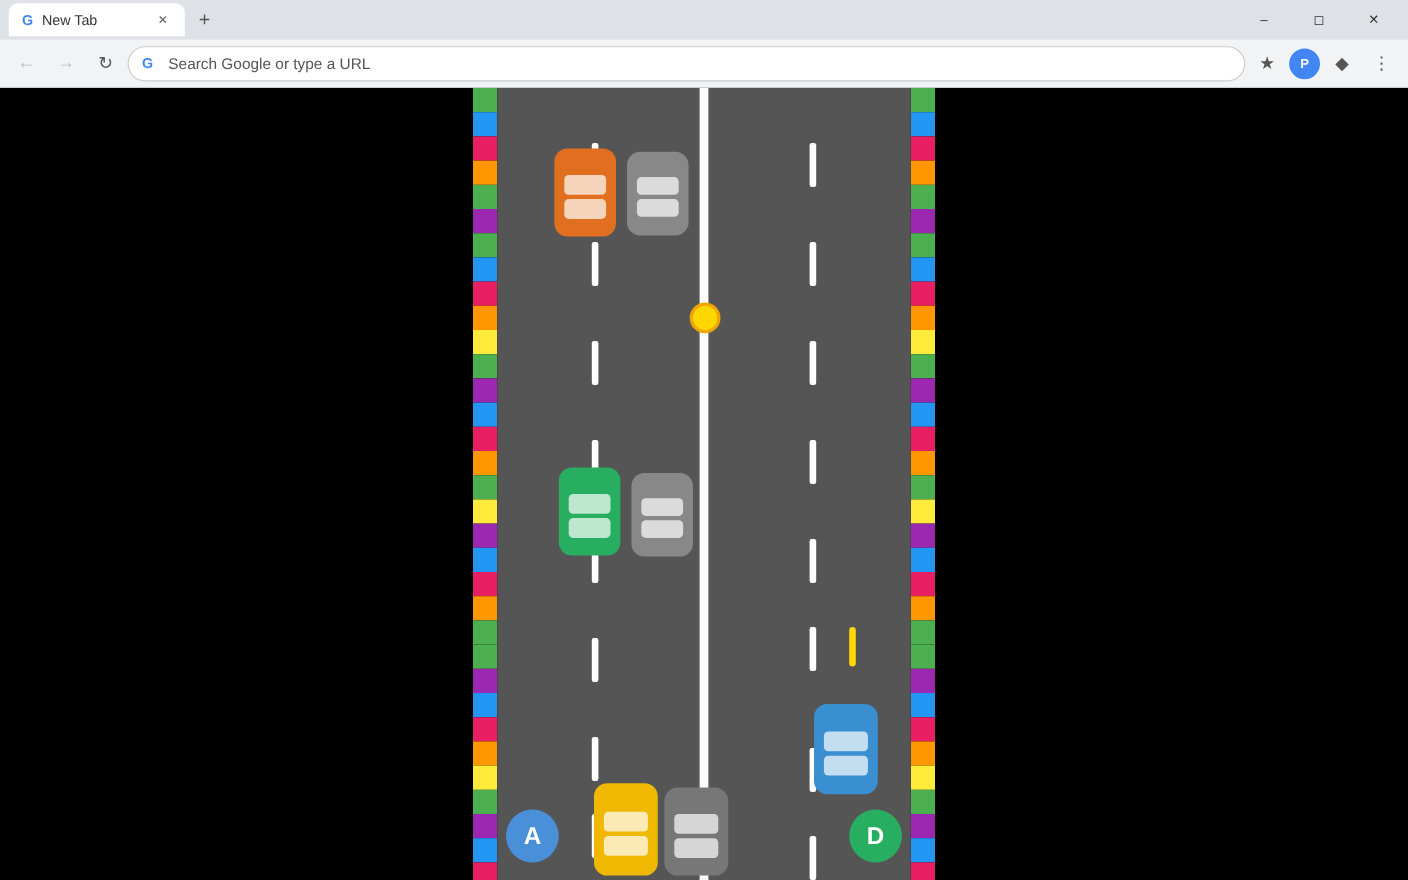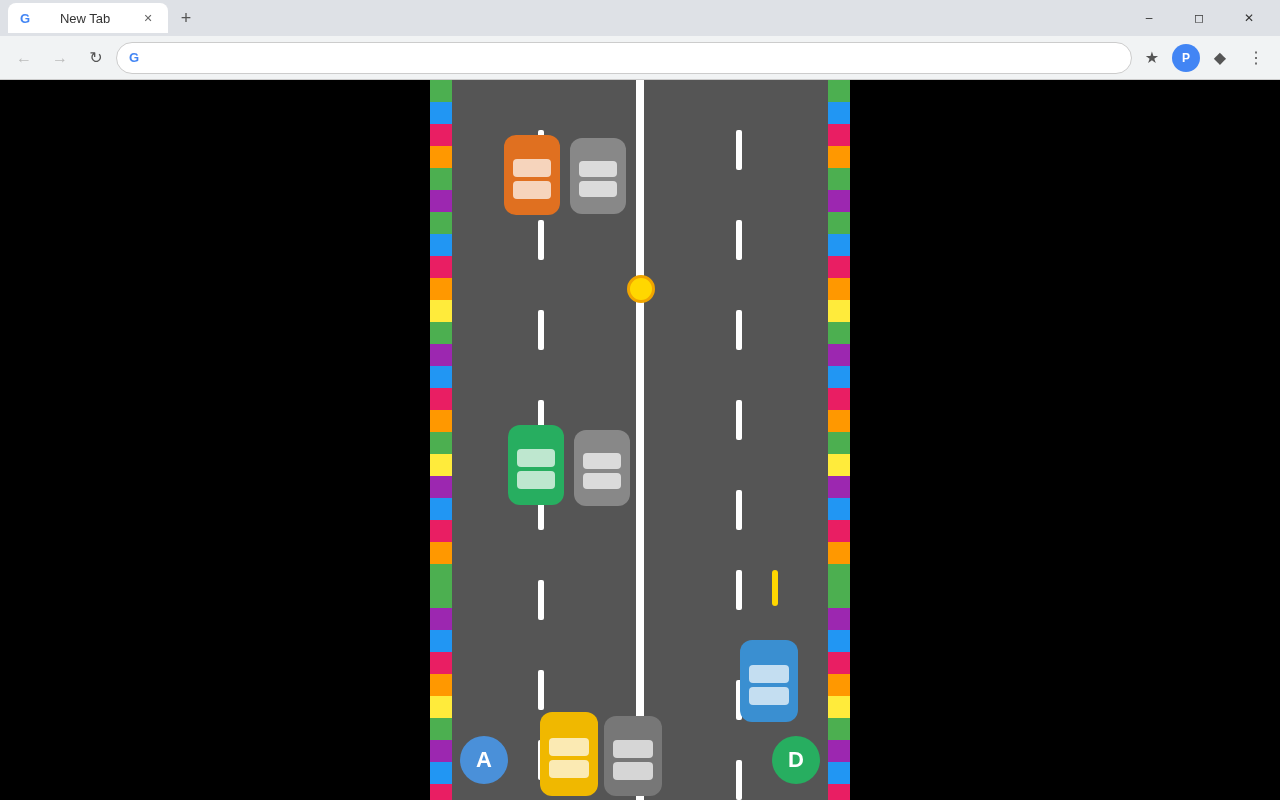--- a/index.html
+++ b/index.html
@@ -20,21 +20,21 @@
     .tab {
       display: flex;
       align-items: center;
       background: #fff;
       border-radius: 8px 8px 0 0;
       padding: 0 12px;
       height: 30px;
       gap: 8px;
       min-width: 160px;
     }
-    .tab-title { font-size: 13px; color: #333; flex: 1; text-align: center; }
+    .tab-title { font-size: 13px; color: #333; flex: 1; }
     .tab-close {
       width: 16px; height: 16px;
       border-radius: 50%;
       display: flex; align-items: center; justify-content: center;
       font-size: 11px; color: #666; cursor: pointer;
     }
     .new-tab-btn {
       width: 28px; height: 28px;
       border-radius: 50%;
       display: flex; align-items: center; justify-content: center;
@@ -239,20 +239,21 @@
       <div class="win-btn close">✕</div>
     </div>
   </div>
 
   <div class="toolbar">
     <div class="nav-btn disabled">←</div>
     <div class="nav-btn disabled">→</div>
     <div class="nav-btn">↻</div>
     <div class="address-bar">
       <span class="google-g">G</span>
+      <span class="address-text">Search Google or type a URL</span>
     </div>
     <div class="toolbar-right">
       <div class="toolbar-icon">★</div>
       <div class="profile-icon">P</div>
       <div class="toolbar-icon">◆</div>
       <div class="toolbar-icon">⋮</div>
     </div>
   </div>
 
   <div class="content">

